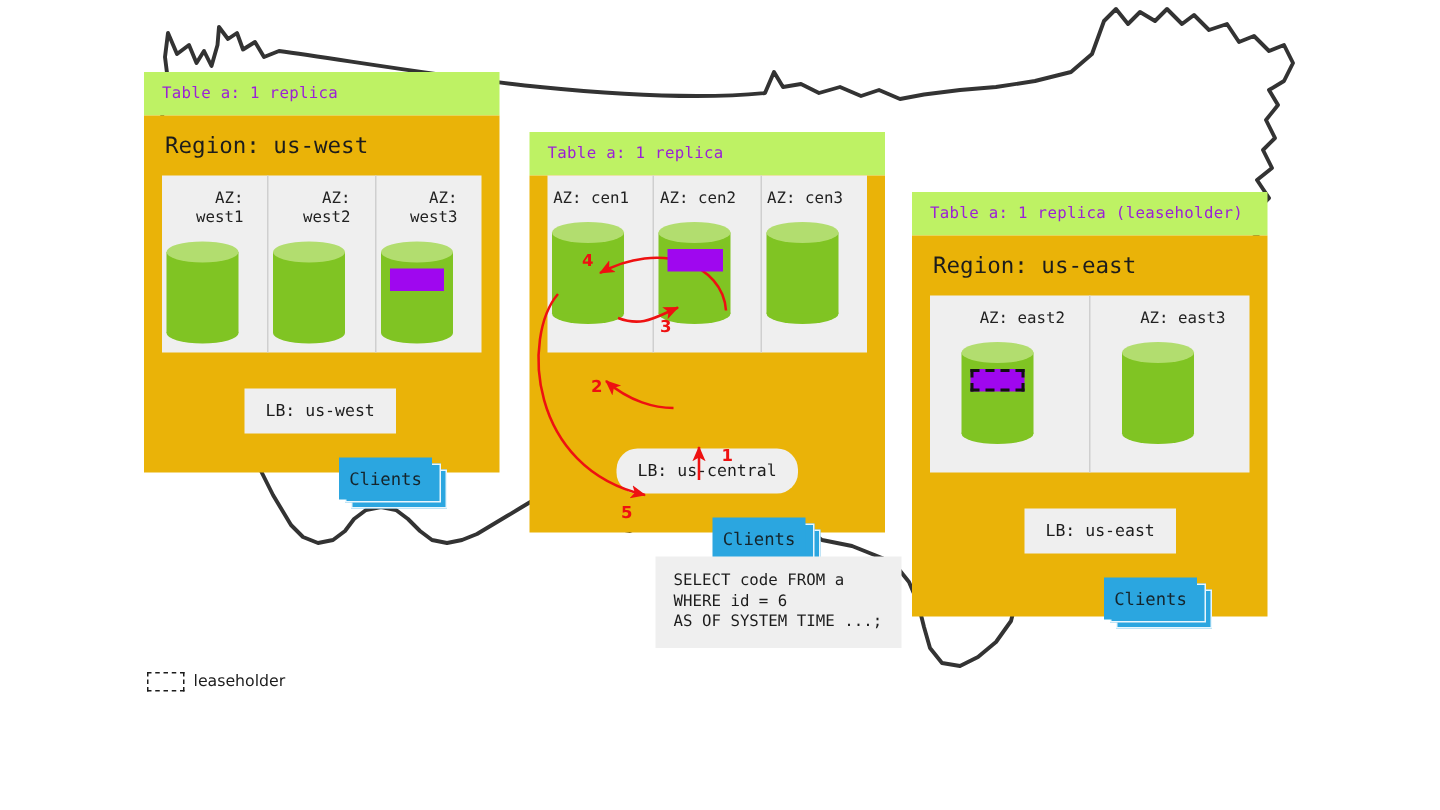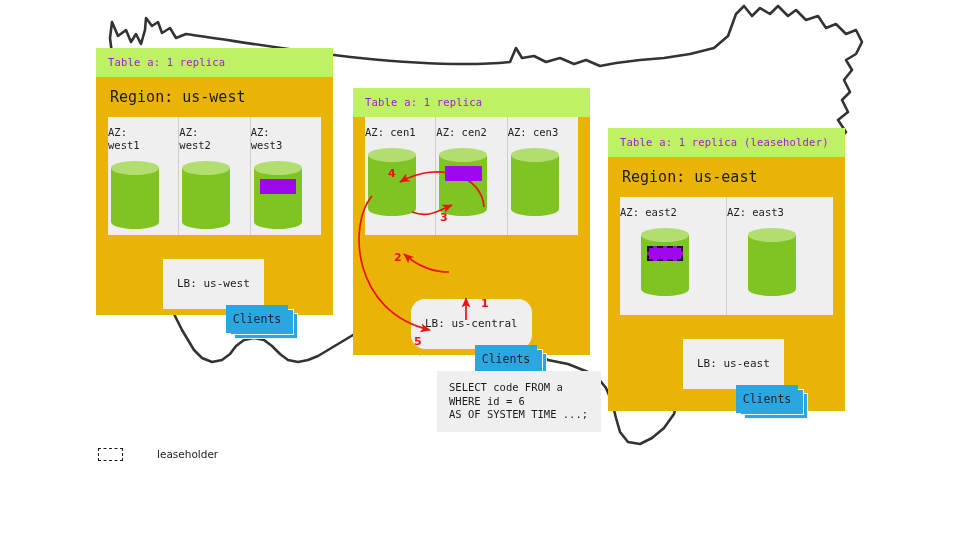--- a/index.html
+++ b/index.html
@@ -16,21 +16,21 @@
   .banner{
     background:#bef264;color:#9b21d6;
     font-size:10.5px;letter-spacing:0.2px;
     padding:8px 0 8px 12px;line-height:13px;
   }
   .regbody{background:#eab308;padding:0 12px 0 12px;}
   .regtitle{
     font-size:15px;color:#1c1c1c;padding:11px 0 11px 2px;line-height:18px;
   }
   .azrow{display:flex;background:#efefef;}
-  .az{flex:1;padding:9px 16px 12px 0;text-align:left;border-right:1px solid #cfcfcf;}
+  .az{flex:1;padding:9px 16px 12px 0;text-align:right;border-right:1px solid #cfcfcf;}
   .az:last-child{border-right:none;}
   .azlabel{font-size:10.5px;color:#222;margin-bottom:9px;line-height:13px;}
 
   
   .cyl{position:relative;margin:0 auto;}
   .cyl .top{
     position:absolute;left:0;top:0;width:100%;height:14px;
     background:#b2dd6f;border-radius:50%;
   }
   .cyl .body{
@@ -42,21 +42,21 @@
   }
   .range{
     position:absolute;left:12%;width:76%;height:15px;
     background:#9f07ef;z-index:4;
   }
   .range.leaseholder{border:2px dashed #111111;box-sizing:border-box;}
 
   
   .lb{
     background:#efefef;color:#1c1c1c;font-size:11px;line-height:14px;
-    padding:18px 14px;text-align:center;display:inline-block;
+    padding:8px 14px;text-align:center;display:inline-block;
     position:absolute;white-space:nowrap;
   }
 
   
   .clients{position:absolute;margin-left:40px;}
   .clients .sh{position:absolute;background:#2ba6e0;border:1px solid #e9f6fd;}
   .clients .face{
     position:absolute;left:0;top:0;background:#2ba6e0;color:#15252c;
     font-size:11.5px;line-height:14px;text-align:center;
     padding:7px 0;white-space:nowrap;
@@ -69,21 +69,20 @@
   }
 
   
   .legend{position:absolute;display:flex;align-items:center;gap:6px;}
   .legend .swatch{
     width:23px;height:11px;border:1.6px dashed #1c1c1c;background:transparent;
   }
   .legend .ltext{
     font-size:10.5px;color:#1c1c1c;line-height:13px;
     font-family:"DejaVu Sans","Liberation Sans",sans-serif;
-    margin-left:28px;
   }
 
   
   .anum{
     position:absolute;color:#ee1111;font-size:11px;font-weight:bold;line-height:12px;
     font-family:"DejaVu Sans","Liberation Sans",sans-serif;
   }
 </style>
 </head>
 <body>

